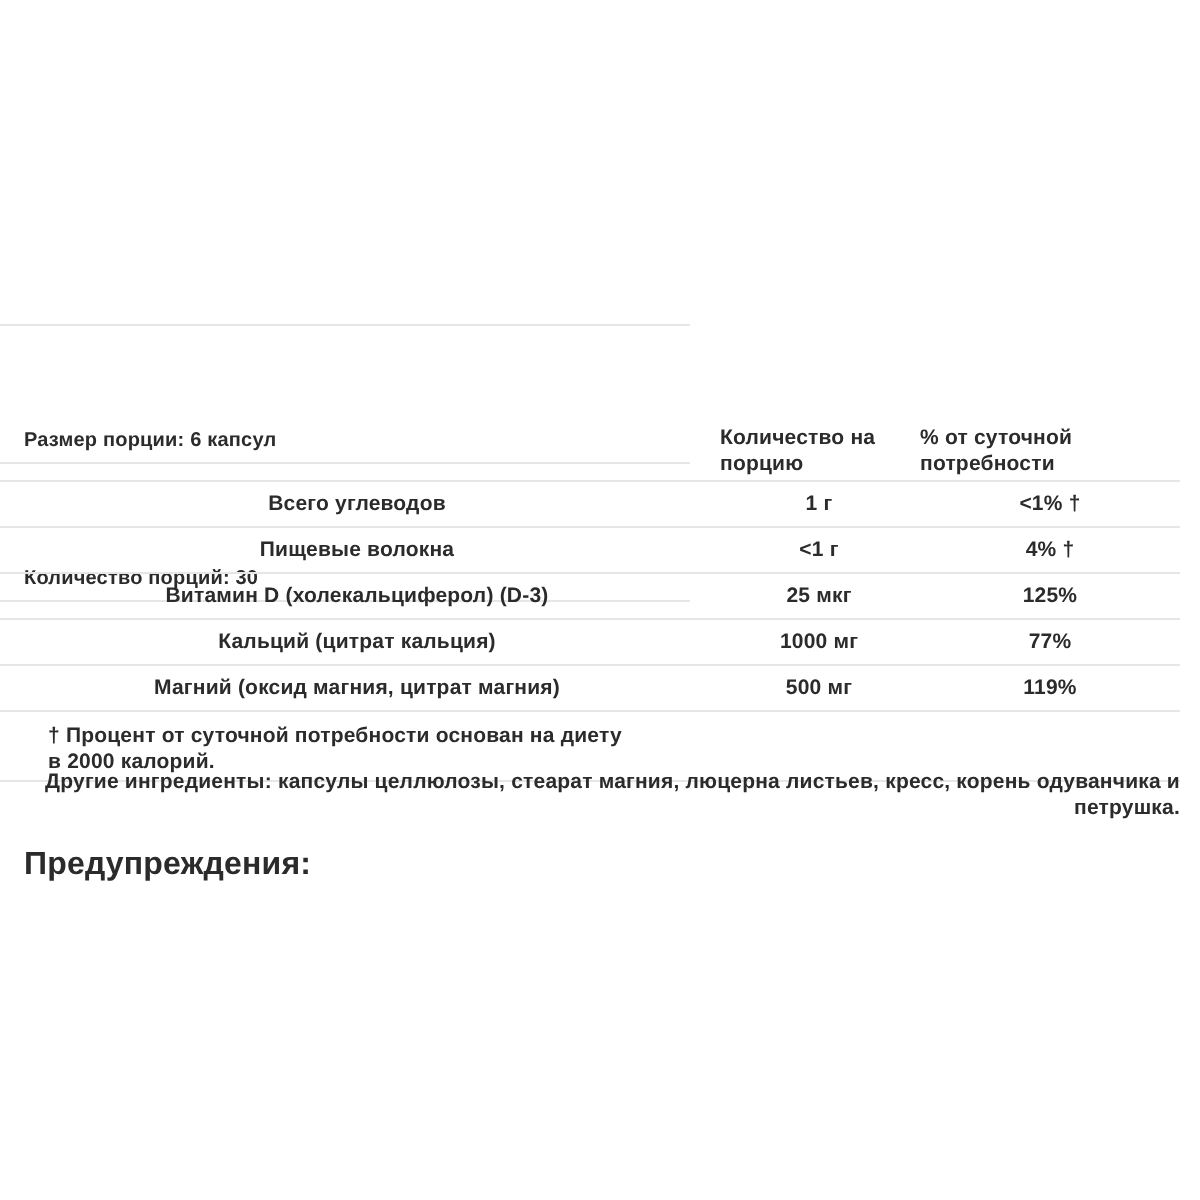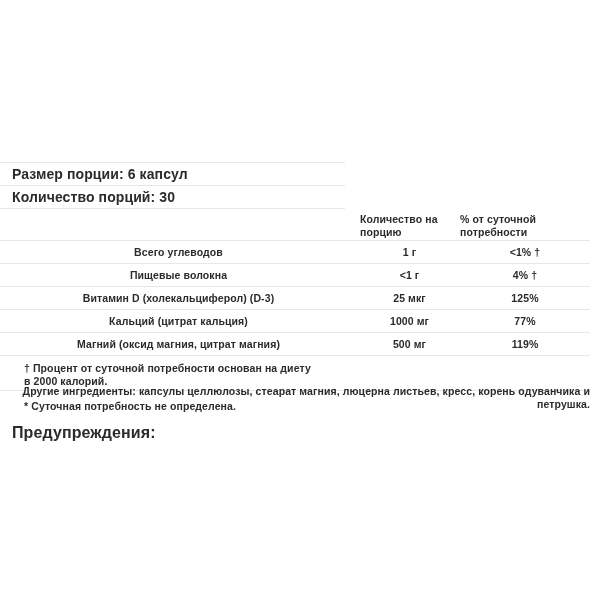--- a/index.html
+++ b/index.html
@@ -41,24 +41,25 @@
     left: 0;
     top: 162px;
     width: 590px;
   }
   .serving-row {
     height: 22px;
     display: flex;
     align-items: center;
     padding-left: 12px;
     box-sizing: border-box;
-    font-size: 14px;
-    font-weight: bold;
-    letter-spacing: 0.1px;
-    color: #2b2b2b;
+    font-size: 10px;
+    font-weight: bold;
+    letter-spacing: 0.1px;
+    color: #2b2b2b;
+    margin-top: 46px;
   }
 
   
   .facts-table {
     position: absolute;
     left: 0;
     top: 206px;
     width: 590px;
     border-collapse: collapse;
     table-layout: fixed;
@@ -192,21 +193,20 @@
       <tr>
         <td class="t-name">Магний (оксид магния, цитрат магния)</td>
         <td class="t-amt">500 мг</td>
         <td class="t-pct">119%</td>
       </tr>
     </tbody>
   </table>
 
   <div class="footnotes">
     <p class="footnote-line">† Процент от суточной потребности основан на диету в 2000 калорий.</p>
-    <p class="footnote-line">* Суточная потребность не определена.</p>
   </div>
 
   <div class="rule rule-full rule-other"></div>
 
   <div class="other-ingredients">Другие ингредиенты: капсулы целлюлозы, стеарат магния, люцерна листьев, кресс, корень одуванчика и петрушка.</div>
 
   <div class="warnings-heading">Предупреждения:</div>
 
 </div>
 

